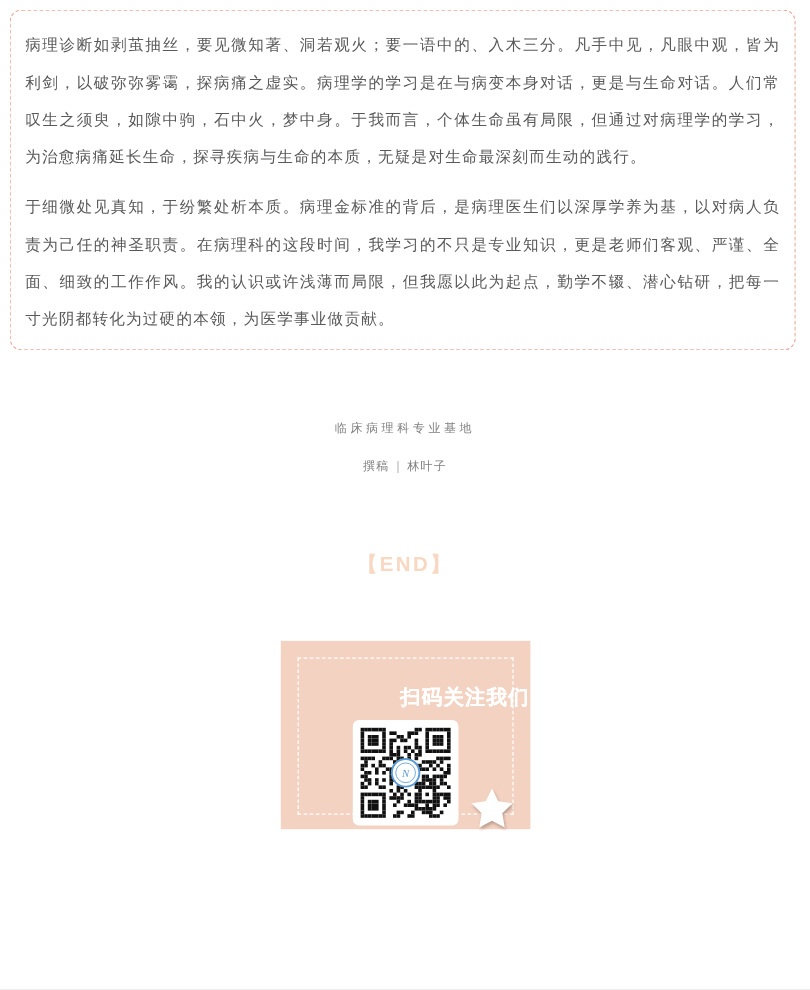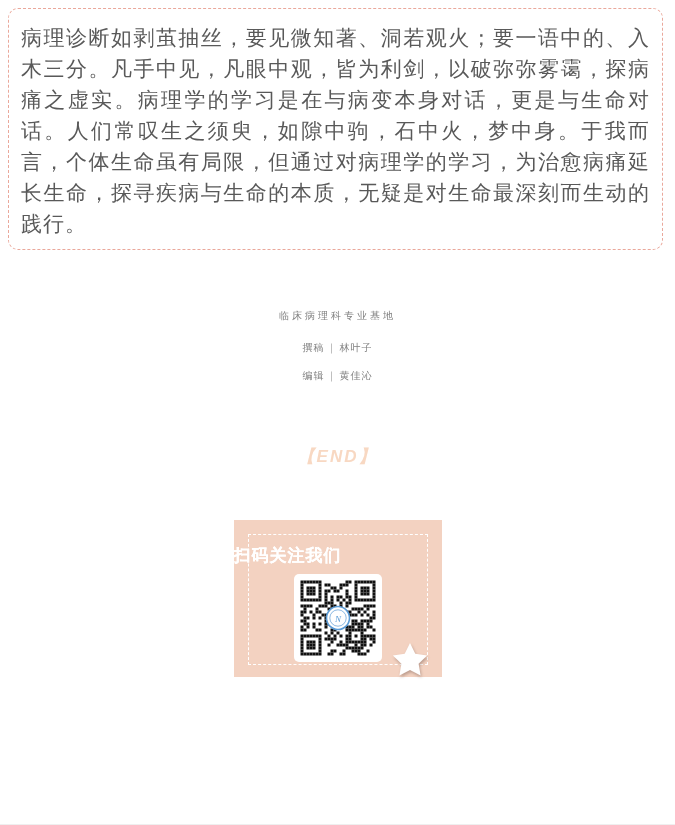--- a/index.html
+++ b/index.html
@@ -15,21 +15,21 @@
   
   .quote-box {
     margin: 8px 12px 0 8px;
     border: 1px dashed #eaa89b;
     border-radius: 10px;
     padding: 13px 12px 10px 12px;
     box-sizing: border-box;
   }
   .quote-box p {
     margin: 0 0 11px 0;
-    font-size: 21px;
+    font-size: 13px;
     line-height: 31px;
     letter-spacing: 1px;
     color: #595959;
     text-align: justify;
     text-justify: inter-ideograph;
   }
   .quote-box p:last-child { margin-bottom: 0; }
 
   
   .credits {
@@ -68,22 +68,22 @@
     background: #f3d2c1;
   }
   .qr-card .dash-frame {
     position: absolute;
     left: 14px; top: 14px; right: 14px; bottom: 12px;
     border: 1px dashed #ffffff;
     pointer-events: none;
   }
   .qr-card .qr-title {
     position: relative;
-    padding-top: 24px;
-    text-align: left;
+    padding-top: 36px;
+    text-align: right;
     color: #ffffff;
     font-size: 17px;
     font-weight: bold;
     letter-spacing: 1px;
     text-shadow: 0 0 0 #fff;
   }
   .qr-box {
     position: relative;
     width: 88px;
     height: 88px;
@@ -108,33 +108,31 @@
     background: #efefef;
   }
 </style>
 </head>
 <body>
 
 <div class="page">
 
   <div class="quote-box" style="border-color: rgb(234, 168, 155);">
     <p>病理诊断如剥茧抽丝，要见微知著、洞若观火；要一语中的、入木三分。凡手中见，凡眼中观，皆为利剑，以破弥弥雾霭，探病痛之虚实。病理学的学习是在与病变本身对话，更是与生命对话。人们常叹生之须臾，如隙中驹，石中火，梦中身。于我而言，个体生命虽有局限，但通过对病理学的学习，为治愈病痛延长生命，探寻疾病与生命的本质，无疑是对生命最深刻而生动的践行。</p>
+    <p>于细微处见真知，于纷繁处析本质。病理金标准的背后，是病理医生们以深厚学养为基，以对病人负责为己任的神圣职责。在病理科的这段时间，我学习的不只是专业知识，更是老师们客观、严谨、全面、细致的工作作风。我的认识或许浅薄而局限，但我愿以此为起点，勤学不辍、潜心钻研，把每一寸光阴都转化为过硬的本领，为医学事业做贡献。</p>
   </div>
 
   <div class="credits">
     <div class="org">临床病理科专业基地</div>
     <div class="credit-line">
       <span>撰稿</span><span class="sep">｜</span><span>林叶子</span>
     </div>
-    <div class="credit-line">
-      <span>编辑</span><span class="sep">｜</span><span>黄佳沁</span>
-    </div>
   </div>
 
-  <div class="end-marker" style="color: rgb(248, 216, 194); font-style: italic;">【END】</div>
+  <div class="end-marker" style="color: rgb(248, 216, 194);">【END】</div>
 
   <div class="qr-card" style="background: rgb(243, 210, 193);">
     <div class="dash-frame"></div>
     <div class="qr-title">扫码关注我们</div>
     <div class="qr-box">
       <svg id="qr-svg" width="88" height="88" viewBox="0 0 88 88">
           <rect x="6.5" y="6.5" width="3" height="3" fill="#111111"></rect>
           <rect x="9.5" y="6.5" width="3" height="3" fill="#111111"></rect>
           <rect x="12.5" y="6.5" width="3" height="3" fill="#111111"></rect>
           <rect x="15.5" y="6.5" width="3" height="3" fill="#111111"></rect>

